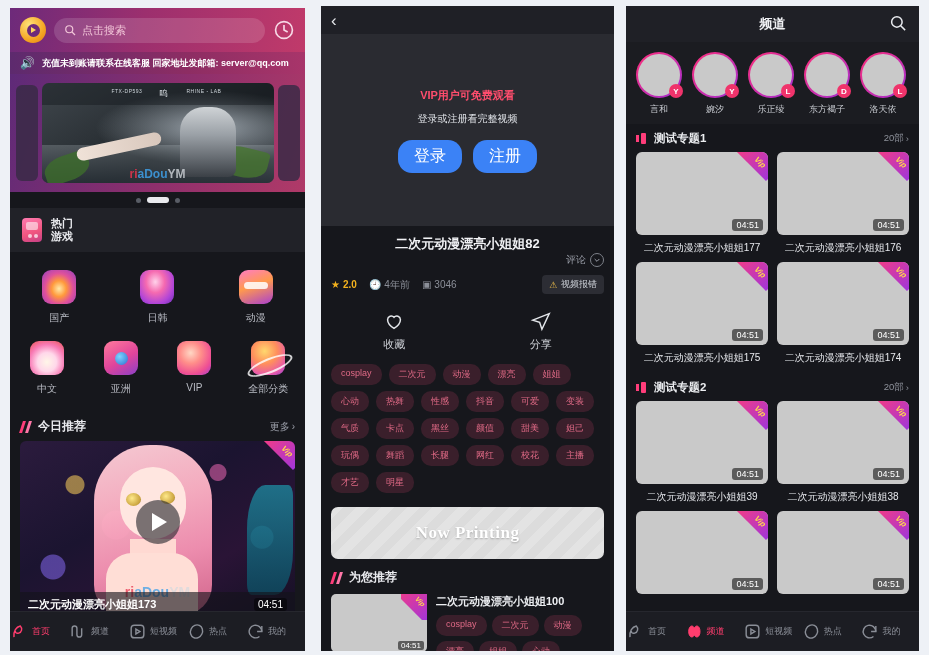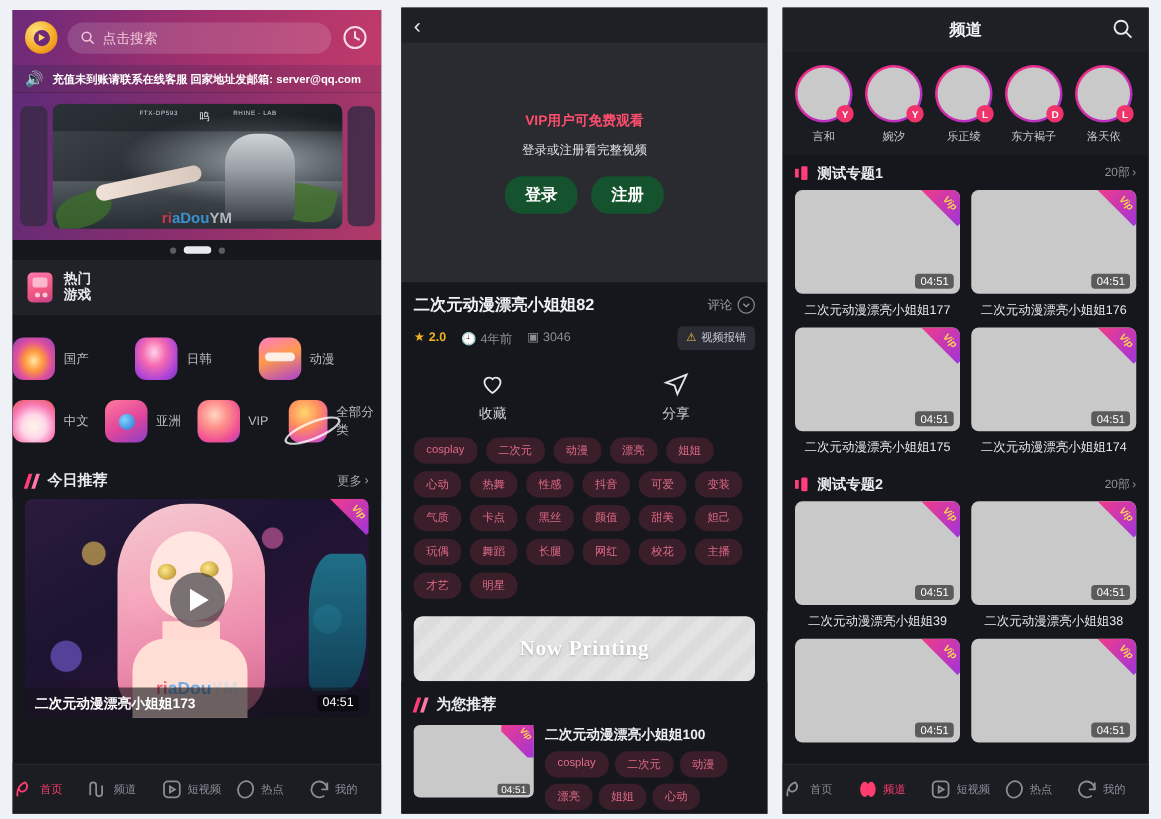--- a/index.html
+++ b/index.html
@@ -83,21 +83,21 @@
 
   .hotgame{height:44px;background:#212228;display:flex;align-items:center;padding:0 12px;gap:9px;}
   .hg-ic{width:20px;height:24px;border-radius:4px;background:linear-gradient(160deg,#ff7ab0,#f0557f 60%,#c33f86);position:relative;}
   .hg-ic:after{content:"";position:absolute;left:4px;top:4px;width:12px;height:8px;border-radius:2px;background:rgba(255,255,255,.55);}
   .hg-ic:before{content:"";position:absolute;left:6px;bottom:4px;width:4px;height:4px;border-radius:50%;background:rgba(255,255,255,.7);box-shadow:6px 0 0 rgba(255,255,255,.7);}
   .hg-txt{display:flex;flex-direction:column;line-height:1.2;}
   .hg-txt span{color:#e9eaee;font-size:11px;font-weight:bold;}
 
   .cats{background:#16171c;padding:12px 0 8px 0;}
   .catrow{display:flex;}
-  .cat{flex:1;display:flex;align-items:center;gap:7px;padding:6px 0 10px 0;}
+  .cat{flex:1;display:flex;flex-direction:column;align-items:center;gap:7px;padding:6px 0 10px 0;}
   .cat .emo{width:34px;height:34px;border-radius:9px;}
   .cat .cname{color:#b9bcc4;font-size:10px;}
   .e-flame{background:radial-gradient(ellipse at 50% 55%,#ffe9a8 0%,#ff9a3c 30%,#e0519b 58%,#8e3fc0 100%);border-radius:50% 50% 48% 48%/58% 58% 42% 42%;}
   .e-lips{background:radial-gradient(ellipse at 45% 35%,#ffd2ea 0%,#f56ab0 35%,#b044d8 70%,#6b2fb5 100%);border-radius:46% 46% 58% 58%/40% 40% 60% 60%;}
   .e-body{background:radial-gradient(ellipse at 50% 30%,#ffc9a8 0%,#ff7c6e 35%,#e8529e 70%,#a53fc9 100%);border-radius:50% 50% 42% 42%/46% 46% 54% 54%;}
   .e-mask{background:linear-gradient(160deg,#ff7cc4,#ff9a4d 45%,#a93fd0 100%);border-radius:50% 50% 44% 44%/52% 52% 48% 48%;position:relative;}
   .e-mask:after{content:"";position:absolute;left:5px;top:12px;width:24px;height:7px;border-radius:4px;background:rgba(255,255,255,.85);}
   .e-flower{background:radial-gradient(circle at 50% 62%,#fff6e8 0%,#ffd7ea 35%,#f87ab5 65%,#e8534e 100%);border-radius:50%;}
   .e-cam{background:linear-gradient(150deg,#ff7a9c,#e0459b 55%,#8a3fc8 100%);border-radius:7px;position:relative;}
   .e-cam:after{content:"";position:absolute;left:11px;top:11px;width:13px;height:13px;border-radius:50%;background:radial-gradient(circle at 35% 35%,#7fd4ff,#2a6fd0);}
@@ -150,23 +150,23 @@
   .tico{width:19px;height:19px;}
 
   
   .p2 .phone{background:#16171c;display:flex;flex-direction:column;}
   .p2-top{height:28px;background:#1f2026;display:flex;align-items:center;padding:0 10px;}
   .back-ic{color:#e6e8ec;font-size:17px;line-height:1;}
   .player{height:192px;background:#2a2b31;display:flex;flex-direction:column;align-items:center;justify-content:center;gap:9px;}
   .vip-line{color:#ff4d6d;font-size:11px;font-weight:bold;}
   .sub-line{color:#dfe2e7;font-size:10px;}
   .pbtns{display:flex;gap:11px;margin-top:5px;}
-  .pbtn{background:#14532d;color:#fff;border:none;font-size:13px;font-weight:bold;padding:6px 16px;border-radius:14px;cursor:pointer;font-family:inherit;}
+  .pbtn{background:#3b82f6;color:#fff;border:none;font-size:16px;font-weight:normal;padding:6px 16px;border-radius:14px;cursor:pointer;font-family:inherit;}
   .vinfo{padding:9px 10px 4px 10px;background:#16171c;}
-  .vtitle-row{display:flex;align-items:center;}
+  .vtitle-row{display:flex;align-items:center;flex-direction:column;}
   .vtitle{color:#f1f2f5;font-size:13px;font-weight:bold;}
   .vcomment{margin-left:auto;color:#9a9ea8;font-size:10px;display:flex;align-items:center;gap:4px;}
   .chev-c{width:14px;height:14px;border-radius:50%;border:1px solid #7d8189;display:flex;align-items:center;justify-content:center;}
   .vmeta{display:flex;align-items:center;gap:12px;margin-top:8px;}
   .vmeta .m{color:#8b8f98;font-size:10px;display:flex;align-items:center;gap:3px;}
   .vmeta .rate{color:#f2b11e;font-weight:bold;}
   .report{margin-left:auto;background:#2c2d34;color:#c8ccd3;font-size:9px;padding:3px 7px;border-radius:4px;display:flex;align-items:center;gap:4px;}
   .report .warn{color:#f2c04a;}
   .actions{display:flex;padding:12px 0 8px 0;background:#16171c;}
   .act{flex:1;display:flex;flex-direction:column;align-items:center;gap:5px;}

